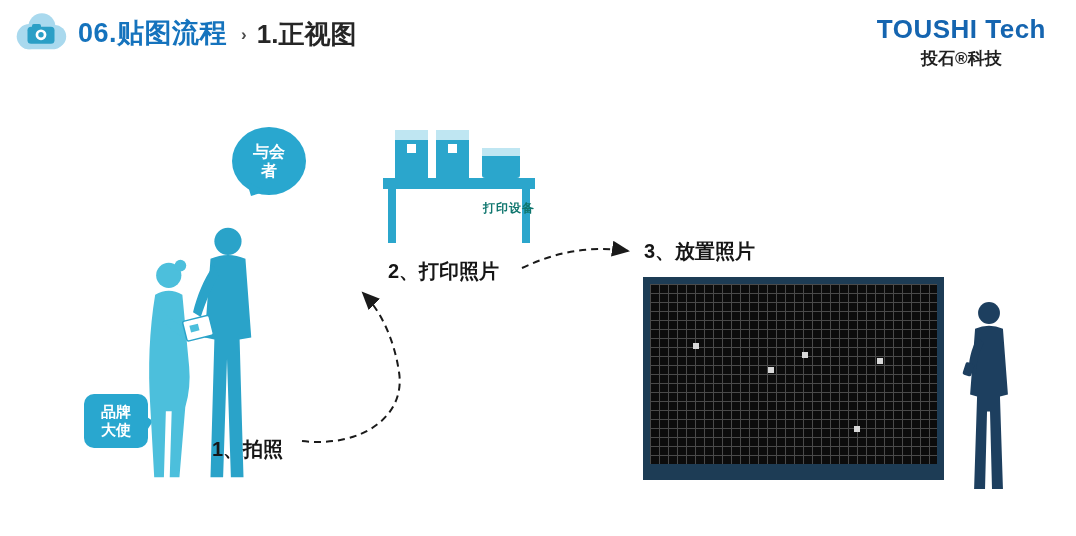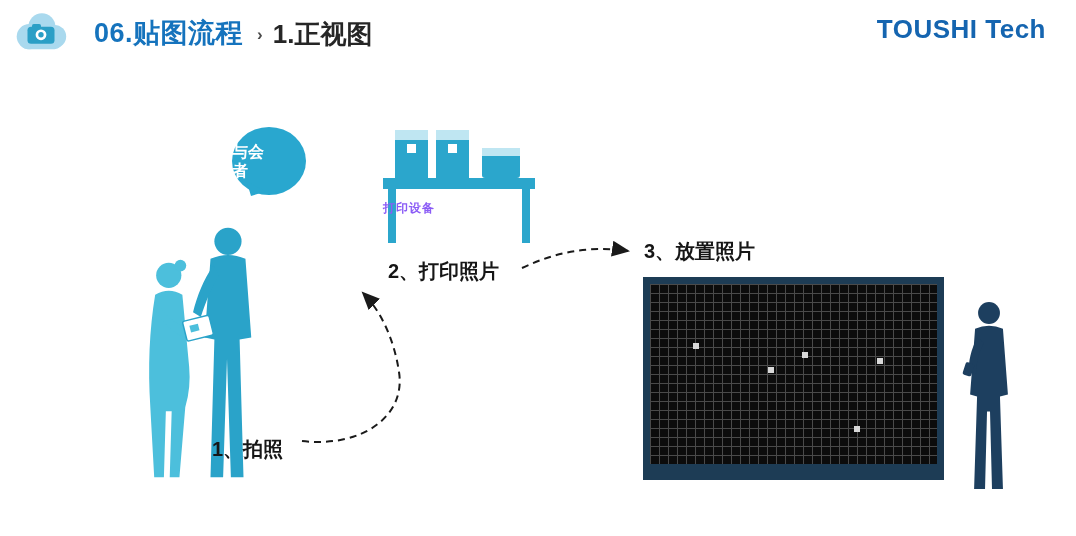--- a/index.html
+++ b/index.html
@@ -3,50 +3,50 @@
 <meta charset="utf-8">
 <style>
   html,body{margin:0;padding:0;background:#ffffff;}
   .slide{
     position:relative;width:1076px;height:536px;overflow:hidden;
     background:#ffffff;font-family:"Liberation Sans",sans-serif;
   }
   
   .header-left{position:absolute;left:14px;top:10px;display:flex;align-items:center;gap:10px;}
   .hdr-icon{width:54px;height:46px;flex:0 0 auto;}
-  .page-title{font-size:27px;font-weight:bold;color:#1573bd;letter-spacing:.5px;margin-left:16px;}
+  .page-title{font-size:27px;font-weight:bold;color:#1573bd;letter-spacing:.5px;}
   .crumb-sep{font-size:17px;font-weight:bold;color:#4a4a4a;margin-left:4px;padding-top:4px;}
   .page-subtitle{font-size:26px;font-weight:bold;color:#262626;padding-top:3px;}
   .header-right{position:absolute;right:30px;top:14px;text-align:center;}
   .brand-name{font-size:26px;font-weight:bold;color:#1565b0;letter-spacing:.5px;}
   .brand-sub{font-size:17px;font-weight:bold;color:#1f1f1f;margin-top:2px;}
   .step-label{position:absolute;font-size:20px;font-weight:bold;color:#161616;white-space:nowrap;}
   
   .bubble{
     position:absolute;background:#29a7cf;color:#ffffff;font-weight:bold;
-    display:flex;flex-direction:column;align-items:flex-start;justify-content:center;
+    display:flex;flex-direction:column;align-items:center;justify-content:center;
     text-align:center;line-height:1.2;
   }
   .bubble-attendee{left:232px;top:127px;width:74px;height:68px;border-radius:50%;font-size:16px;}
   .bubble-attendee .tail{
     position:absolute;left:8px;bottom:-12px;width:0;height:0;
     border:11px solid transparent;border-top-color:#29a7cf;transform:rotate(28deg);
   }
   .bubble-ambassador{left:84px;top:394px;width:64px;height:54px;border-radius:10px;font-size:15px;}
   .bubble-ambassador .tail{
     position:absolute;right:-14px;top:18px;width:0;height:0;
     border:9px solid transparent;border-left-color:#29a7cf;transform:rotate(-12deg);
   }
   
   .printer-station{position:absolute;left:383px;top:128px;width:160px;height:118px;}
   .tabletop{position:absolute;left:0;top:50px;width:152px;height:11px;background:#2ba6cc;}
   .table-leg{position:absolute;top:61px;width:8px;height:54px;background:#2ba6cc;}
   .leg-l{left:5px;} .leg-r{left:139px;}
-  .table-label{position:absolute;left:0;top:72px;width:152px;text-align:left;
-    font-size:12px;font-weight:bold;color:#8b5cf6;letter-spacing:1px;}
+  .table-label{position:absolute;left:0;top:72px;width:152px;text-align:right;
+    font-size:12px;font-weight:bold;color:#0f766e;letter-spacing:1px;}
   .printer{position:absolute;background:#2ba6cc;}
   .printer .cap{position:absolute;left:0;top:0;width:100%;height:10px;background:#bfe6f2;}
   .printer .tag{position:absolute;left:50%;top:14px;width:9px;height:9px;margin-left:-5px;background:#ffffff;}
   .printer1{left:12px;top:2px;width:33px;height:48px;}
   .printer2{left:53px;top:2px;width:33px;height:48px;}
   .printer3{left:99px;top:20px;width:38px;height:30px;border-radius:3px;}
   .printer3 .cap{height:8px;}
   
   .photo-wall{
     position:absolute;left:643px;top:277px;width:301px;height:203px;
@@ -86,28 +86,34 @@
         <circle cx="30" cy="27" r="3" fill="#2b9fc6"></circle>
       </g>
     </svg>
     <span class="page-title">06.贴图流程</span>
     <span class="crumb-sep">›</span>
     <span class="page-subtitle">1.正视图</span>
   </div>
 
   <div class="header-right">
     <div class="brand-name">TOUSHI Tech</div>
+    <div class="brand-sub">投石®科技</div>
   </div>
 
   <div class="bubble bubble-attendee">
     <span>与会</span>
     <span>者</span>
     <span class="tail"></span>
   </div>
 
+  <div class="bubble bubble-ambassador">
+    <span>品牌</span>
+    <span>大使</span>
+    <span class="tail"></span>
+  </div>
 
   <svg class="people-svg" viewBox="0 0 170 270">
     <g fill="#2aa3c9">
       <circle cx="103" cy="21" r="14"></circle>
       <path d="M85 39 Q103 31 121 39 L127 120 L115 122 L119 264 L106 264 L102 142 L98 264 L85 264 L89 122 L79 120 Z"></path>
       <path d="M88 46 C78 60 71 78 67 94 L75 99 C80 84 86 68 94 56 Z"></path>
     </g>
     <g fill="#4cbfdc">
       <circle cx="42" cy="56" r="13"></circle>
       <circle cx="54" cy="46" r="6"></circle>

